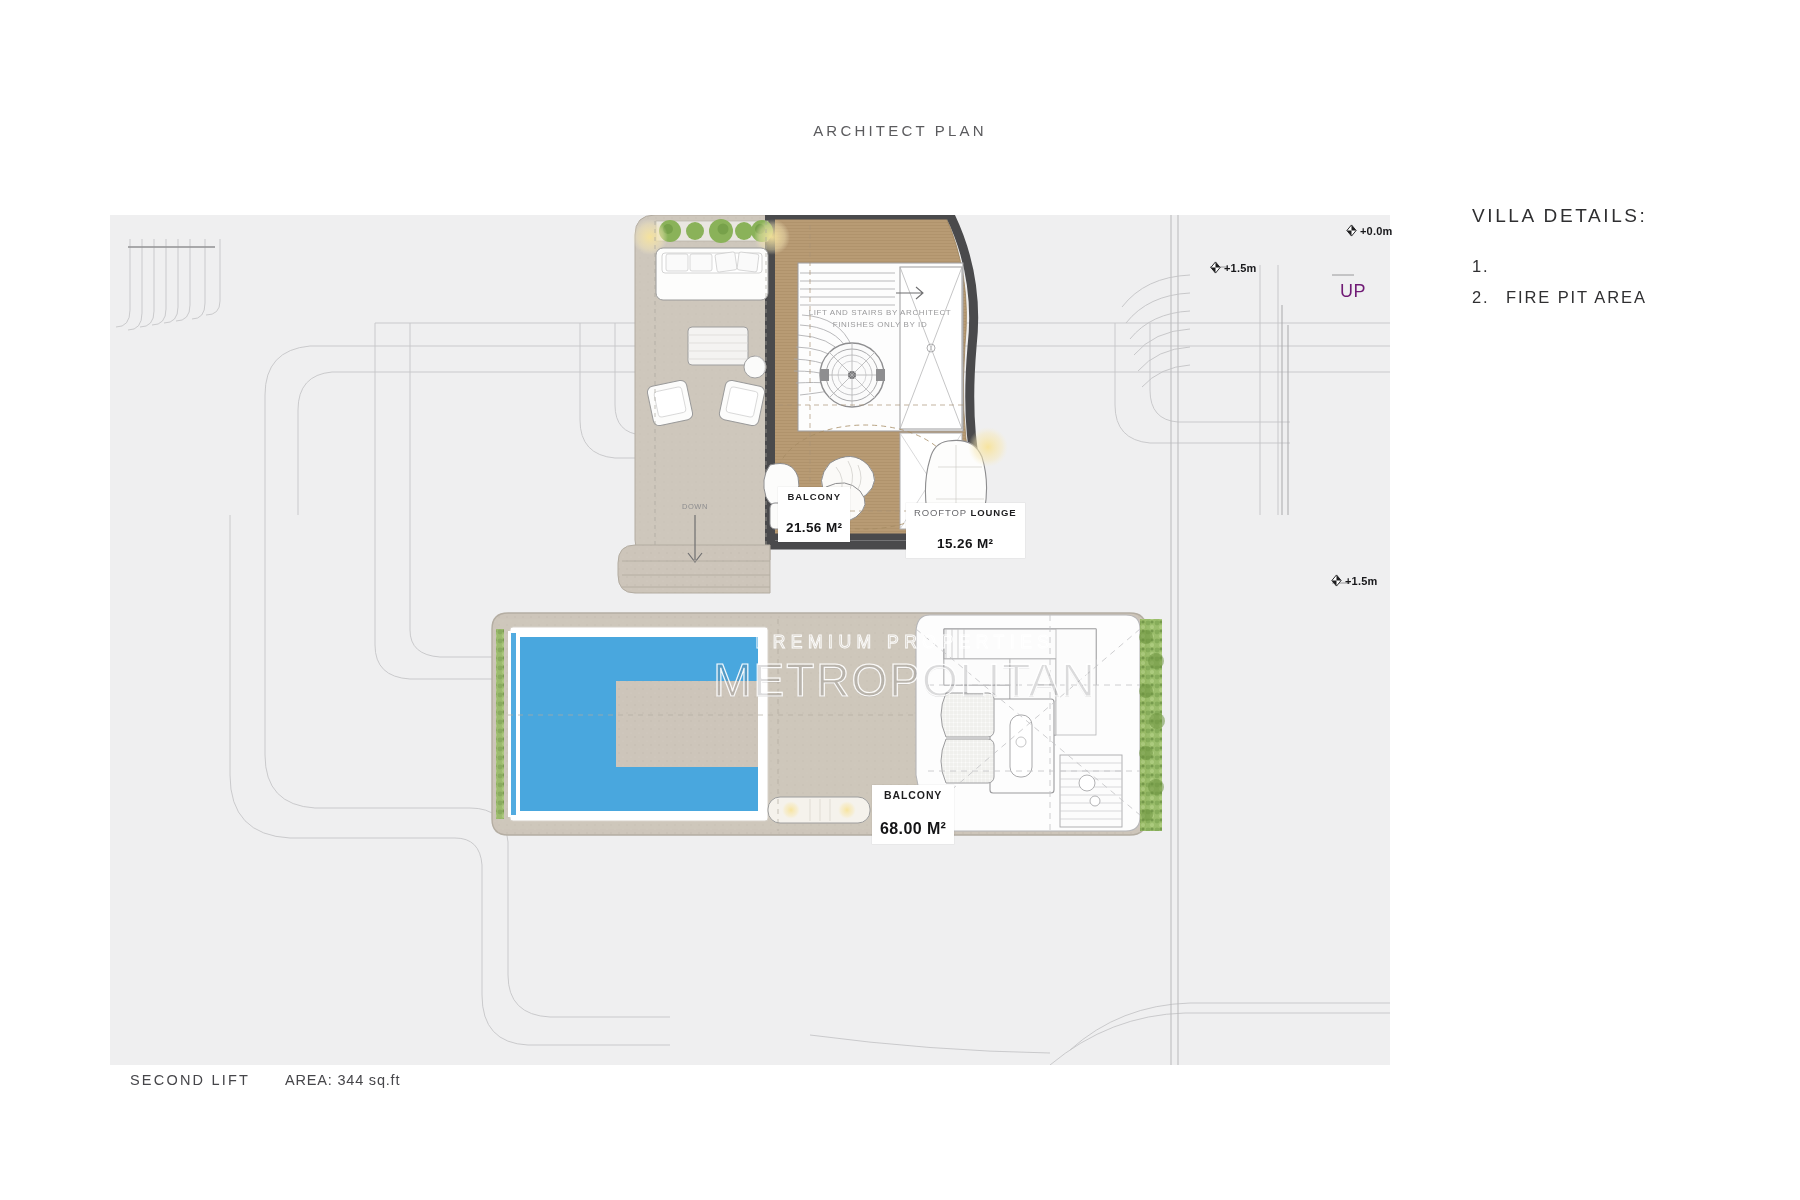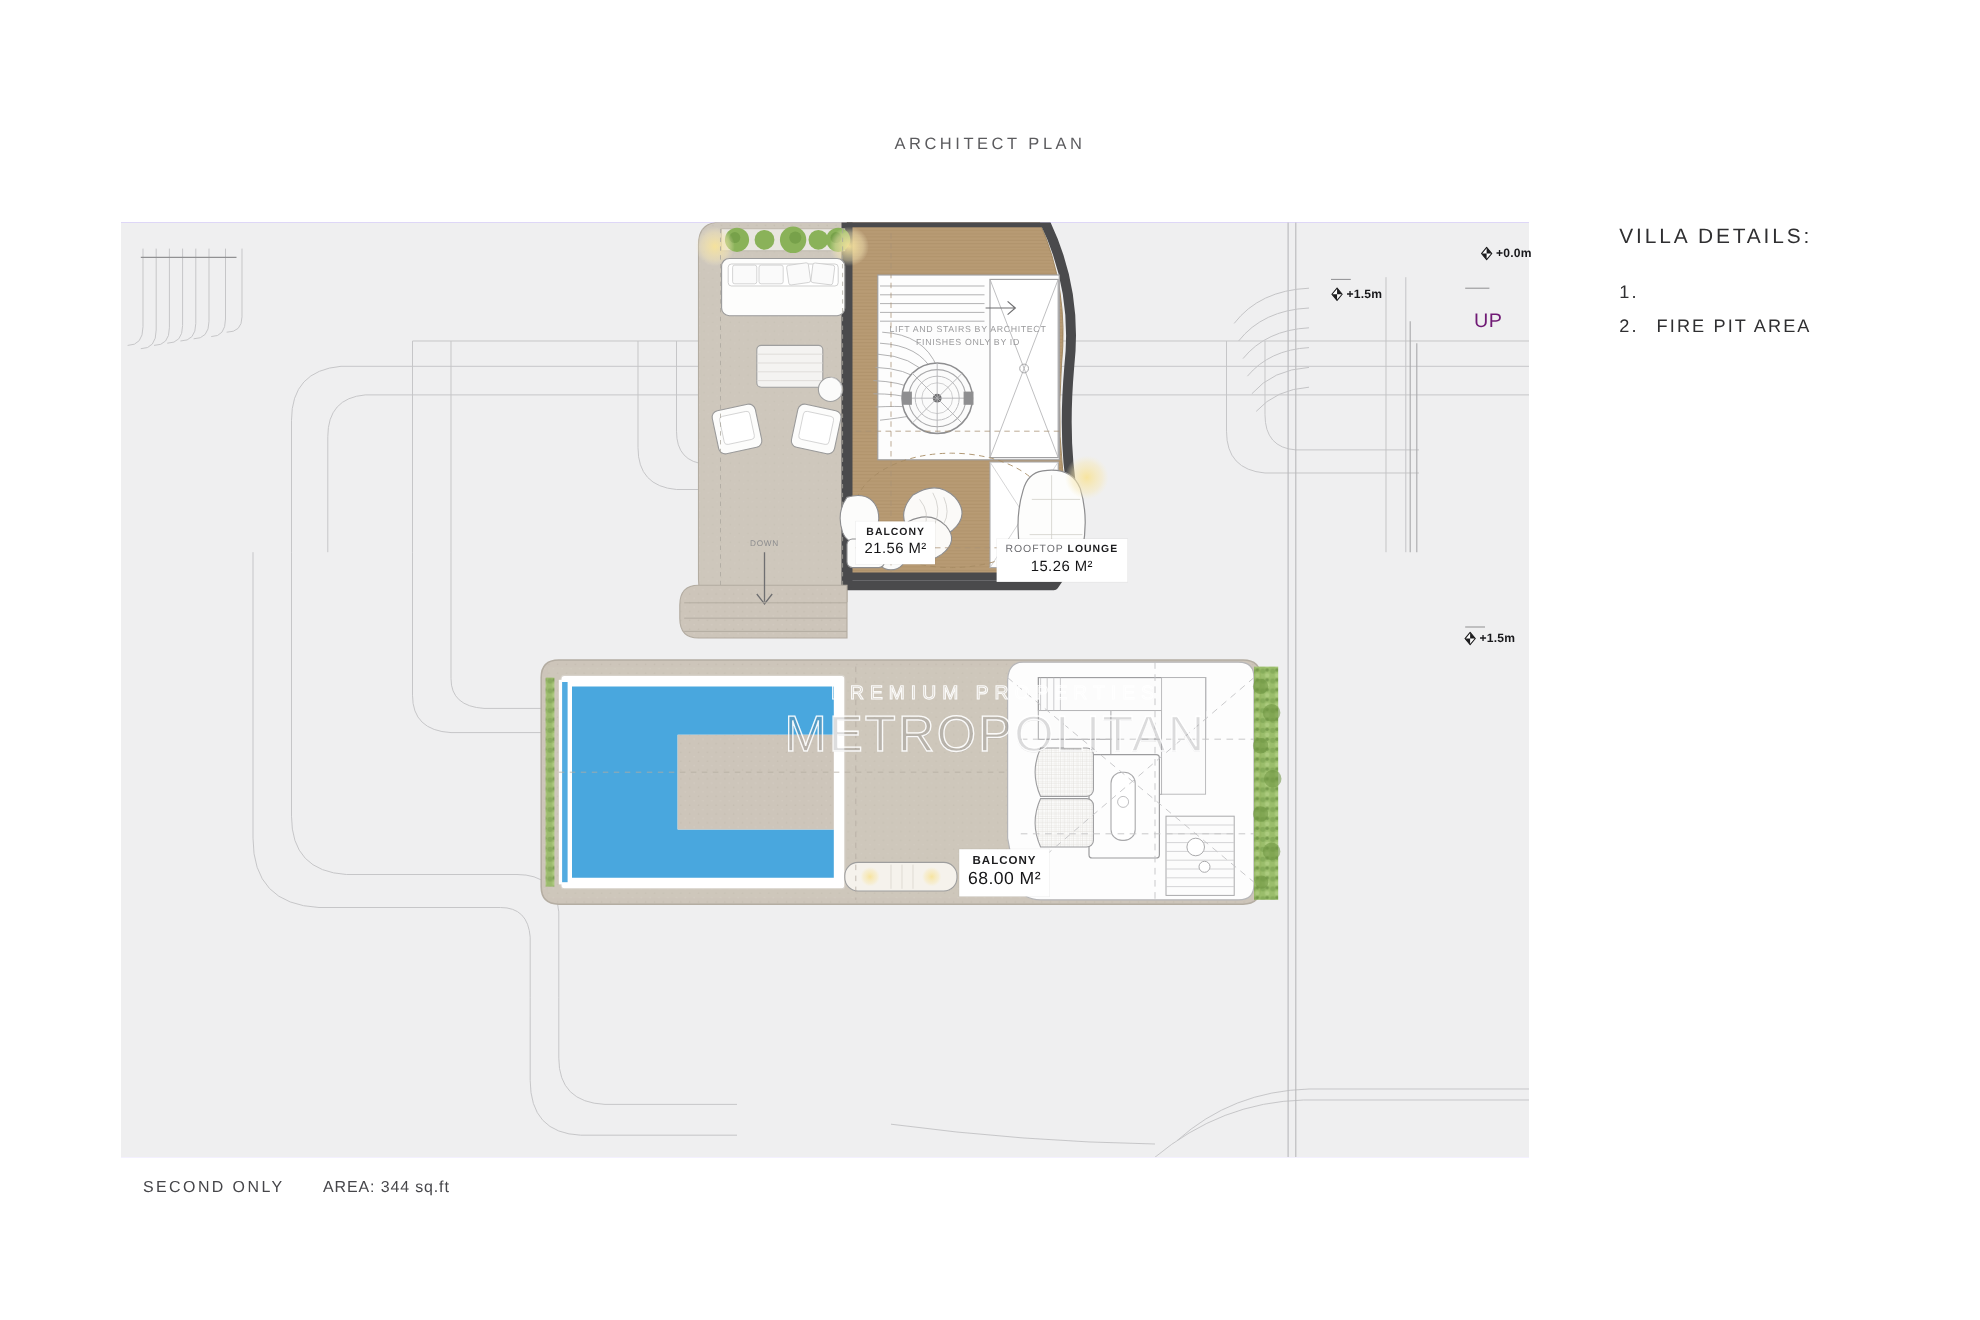--- a/index.html
+++ b/index.html
@@ -34,23 +34,23 @@
     margin-top: 14px;
     font-size: 15px;
     letter-spacing: 3.2px;
     color: #5b5b5e;
     font-weight: 400;
   }
 
   
   #drawing-area {
     position: absolute;
-    left: 110px; top: 202px;
+    left: 110px; top: 215px;
     width: 1280px; height: 850px;
-    background: #c4b5fd;
+    background: #ec4899;
     overflow: hidden;
   }
   #site-svg { position: absolute; left: 0; top: 0; }
 
   
   #details-panel {
     position: absolute;
     left: 1472px; top: 205px;
     width: 330px;
   }
@@ -108,24 +108,24 @@
     letter-spacing: 0.9px;
     color: #1d1d1f;
     white-space: nowrap;
   }
   .room-label .rl-name .rl-prefix {
     font-weight: 400;
     color: #6a6a6e;
   }
   .room-label .rl-area {
     font-size: 13.5px;
-    font-weight: 400;
+    font-weight: 700;
     letter-spacing: 0.4px;
     color: #141416;
-    margin-top: 1px;
+    margin-top: 17px;
     white-space: nowrap;
   }
   .room-label.big .rl-name { font-size: 10.5px; }
   .room-label.big .rl-area { font-size: 16px; }
 
   
   #label-balcony-upper { left: 778px; top: 487px; }
   #label-rooftop-lounge { left: 922px; top: 503px; }
   #label-balcony-main  { left: 880px; top: 783px; }
 
@@ -588,15 +588,15 @@
       <span class="detail-num">1.</span>
     </div>
     <div class="detail-item">
       <span class="detail-num">2.</span>
       <span class="detail-text">FIRE PIT AREA</span>
     </div>
   </div>
 </div>
 
 <div id="footer-block">
-  <span id="footer-floor">SECOND ONLY</span>
+  <span id="footer-floor">SECOND LIFT</span>
   <span id="footer-area">AREA: 344 sq.ft</span>
 </div>
 
 </body></html>

